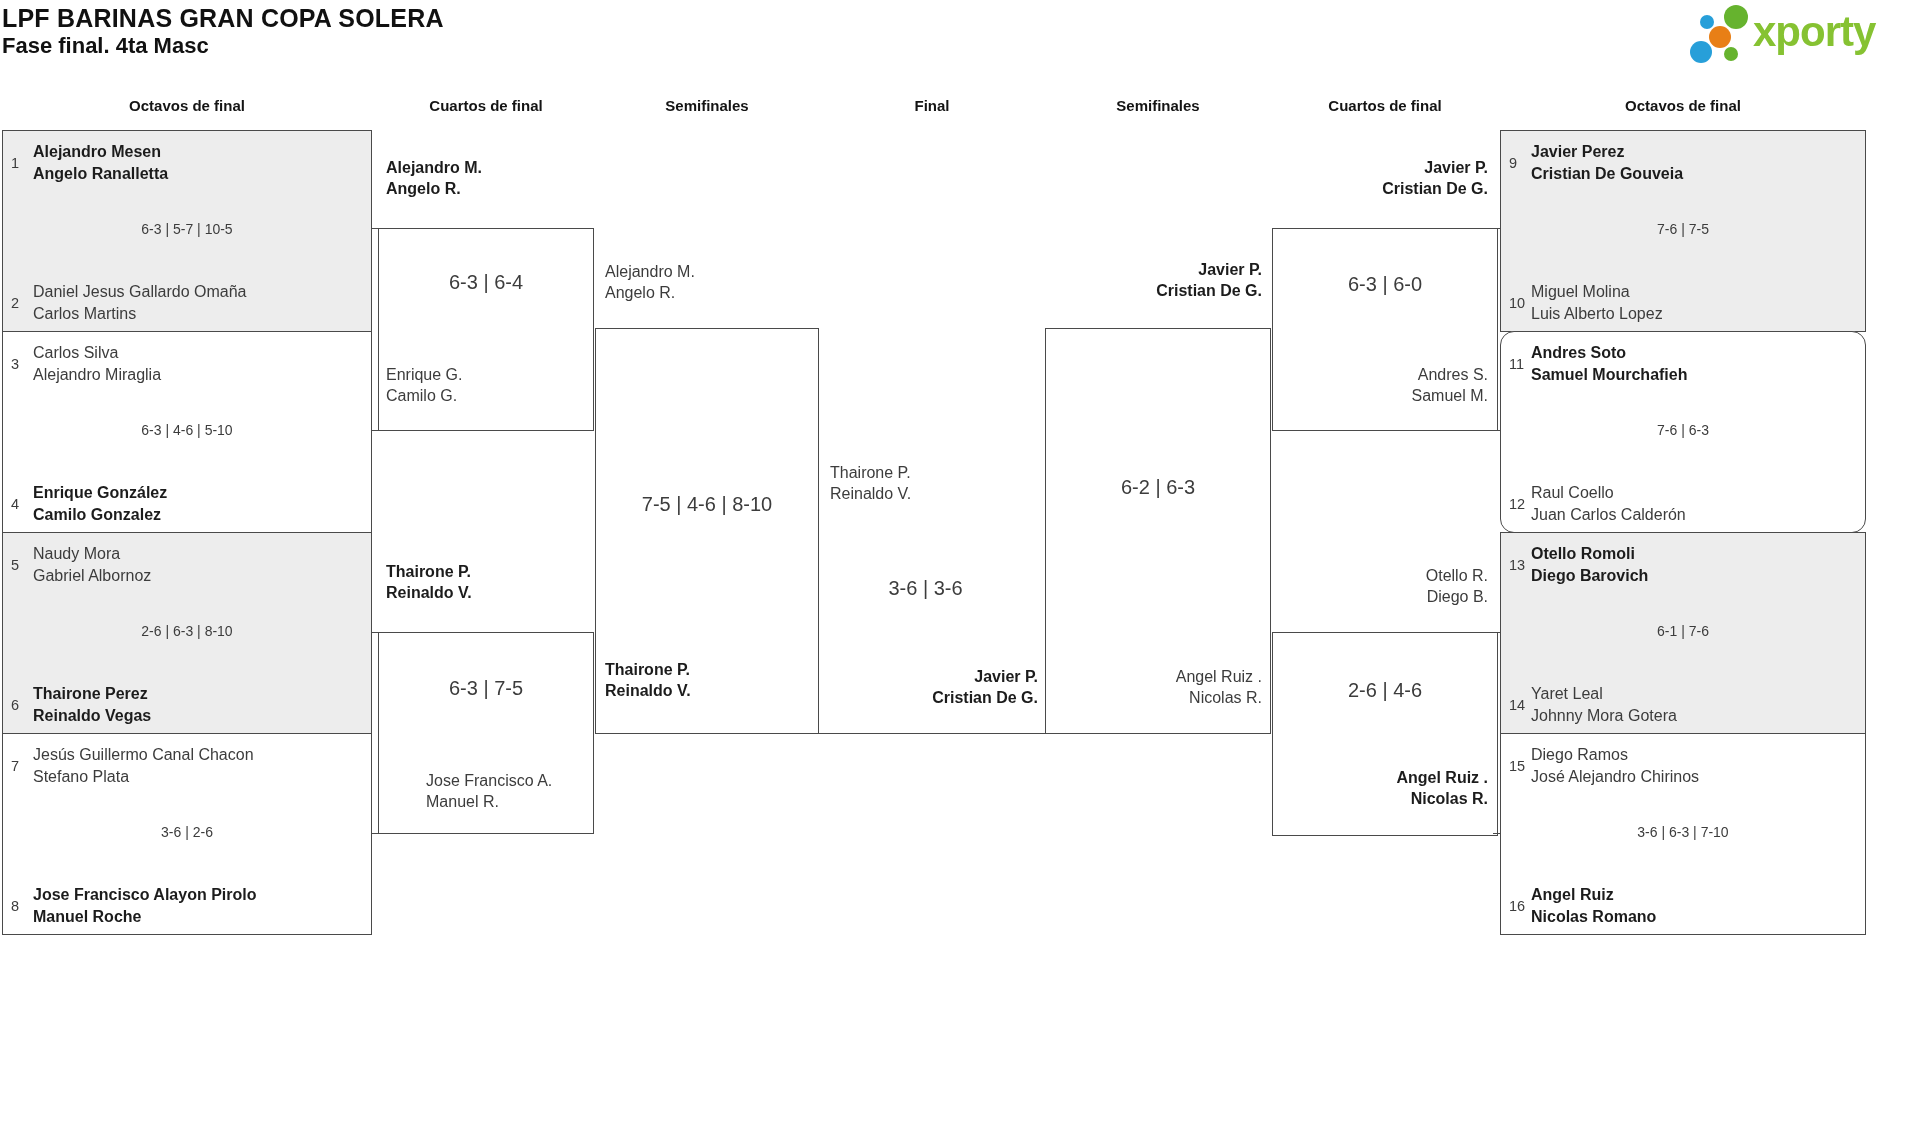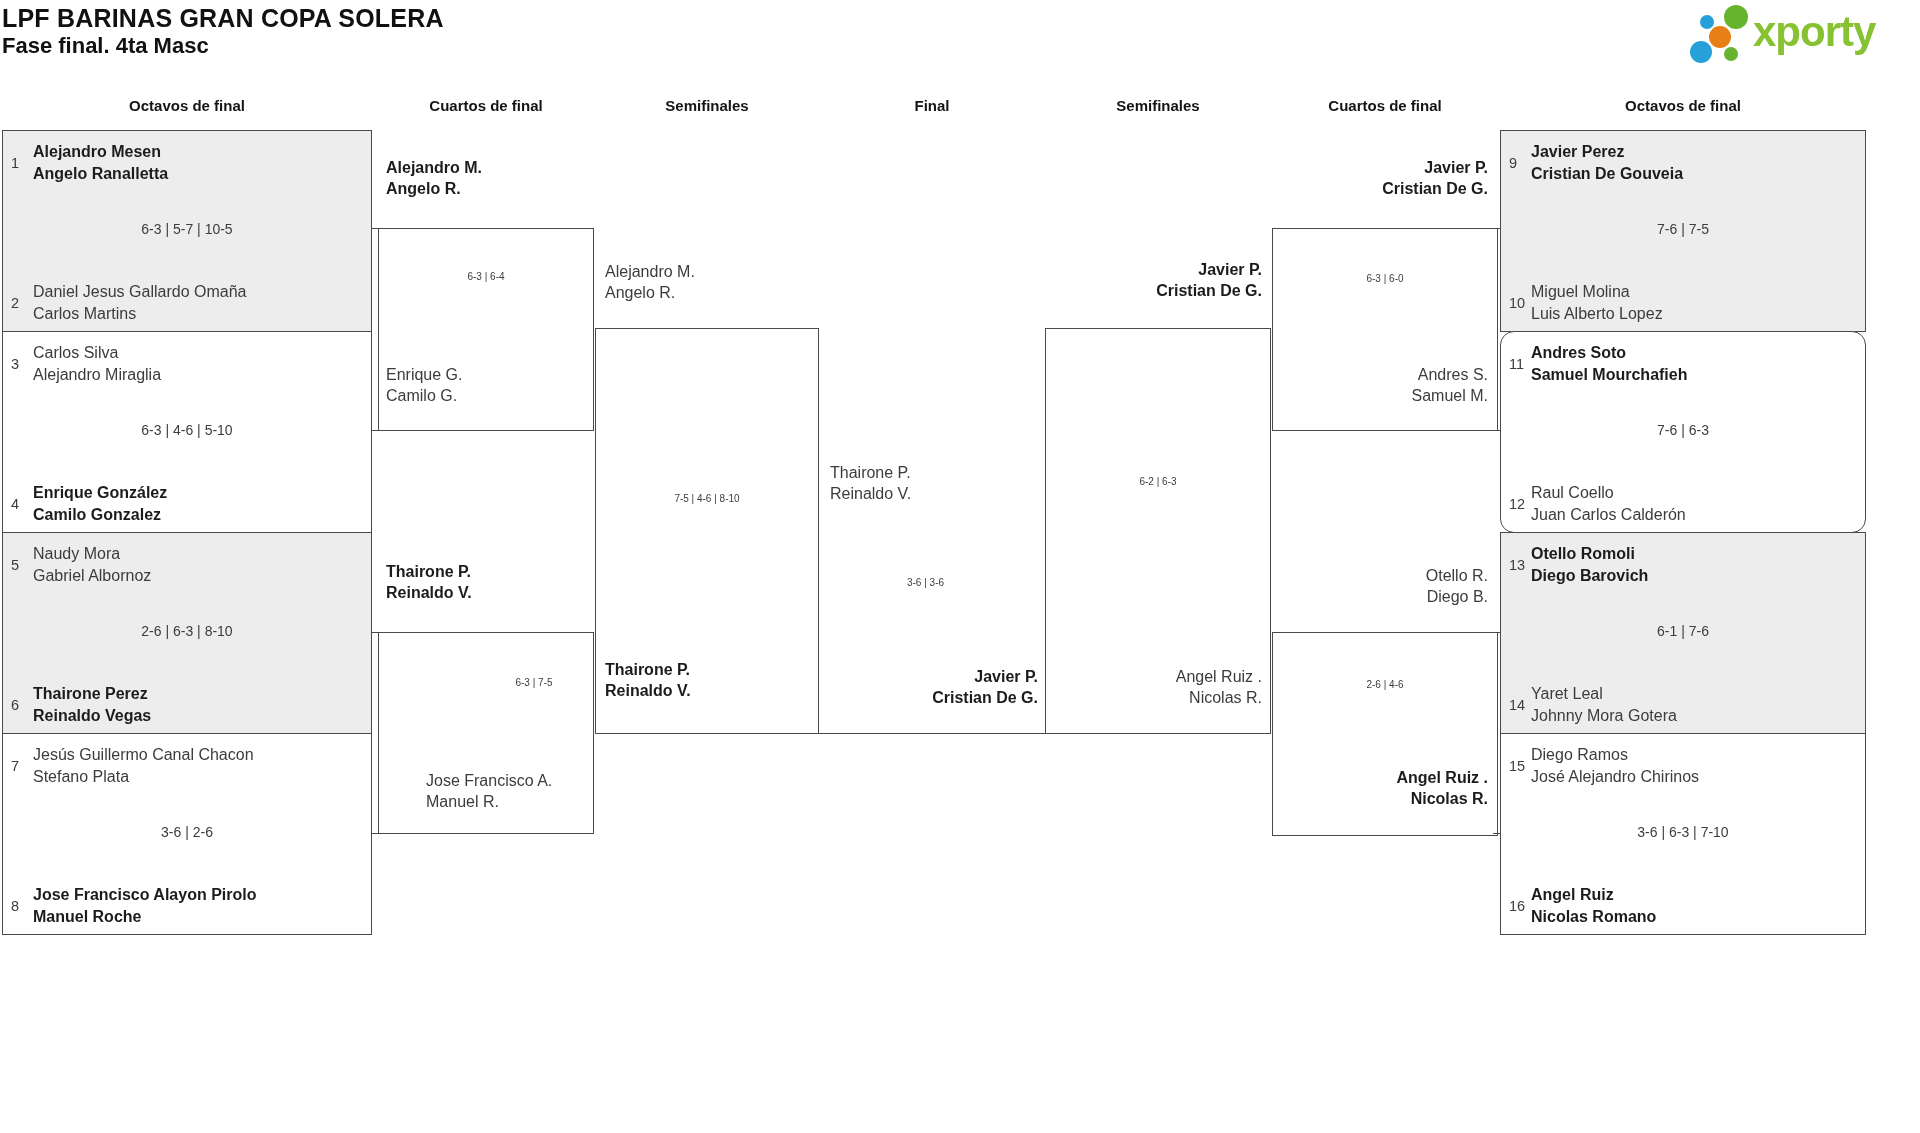--- a/index.html
+++ b/index.html
@@ -17,21 +17,21 @@
   .r16{background:#ffffff;}
   .r16.shaded{background:#ededed;}
   .pair{position:absolute;left:8px;right:6px;display:flex;align-items:center;}
   .pair-a{top:10px;}
   .pair-b{top:150px;}
   .seed{width:22px;flex:0 0 22px;font-size:14.5px;color:#3c3c3c;}
   .names{flex:1;}
   .nline{display:block;font-size:16px;line-height:22px;color:#3c3c3c;}
   .winner .nline{font-weight:700;color:#1c1c1c;}
   .mscore{position:absolute;left:0;right:0;top:90px;text-align:center;font-size:14px;color:#3c3c3c;}
-  .bscore{position:absolute;text-align:center;font-size:10px;color:#3c3c3c;}
+  .bscore{position:absolute;text-align:center;font-size:20px;color:#3c3c3c;}
   .tlabel{position:absolute;}
   .tlabel .nline{line-height:21px;}
   .tlabel.bold .nline{font-weight:700;color:#1c1c1c;}
   .tlabel.right{text-align:right;}
   .stub{position:absolute;height:1px;width:8px;background:#4a4a4a;}
   .connector{position:absolute;height:1px;background:#4a4a4a;}
   
   .logo{position:absolute;left:1688px;top:0;width:232px;height:80px;}
   .dot{position:absolute;border-radius:50%;}
   .wordmark{position:absolute;left:65px;top:8px;font-size:42px;font-weight:800;letter-spacing:-1px;color:#86c232;}
@@ -224,21 +224,21 @@
 <div class="bscore" style="left:378px;top:271px;width:216px;">6-3 | 6-4</div>
 <div class="tlabel" style="left:386px;top:364px;width:200px;">
   <span class="nline">Enrique G.</span>
   <span class="nline">Camilo G.</span>
 </div>
 
 <div class="tlabel bold" style="left:386px;top:561px;width:200px;">
   <span class="nline">Thairone P.</span>
   <span class="nline">Reinaldo V.</span>
 </div>
-<div class="bscore" style="left:378px;top:677px;width:216px;padding-left:48px;">6-3 | 7-5</div>
+<div class="bscore" style="left:378px;top:677px;width:216px;">6-3 | 7-5</div>
 <div class="tlabel" style="left:386px;top:770px;width:200px;margin-left:40px;">
   <span class="nline">Jose Francisco A.</span>
   <span class="nline">Manuel R.</span>
 </div>
 
 <div class="tlabel bold right" style="left:1288px;top:157px;width:200px;">
   <span class="nline">Javier P.</span>
   <span class="nline">Cristian De G.</span>
 </div>
 <div class="bscore" style="left:1272px;top:273px;width:226px;">6-3 | 6-0</div>

